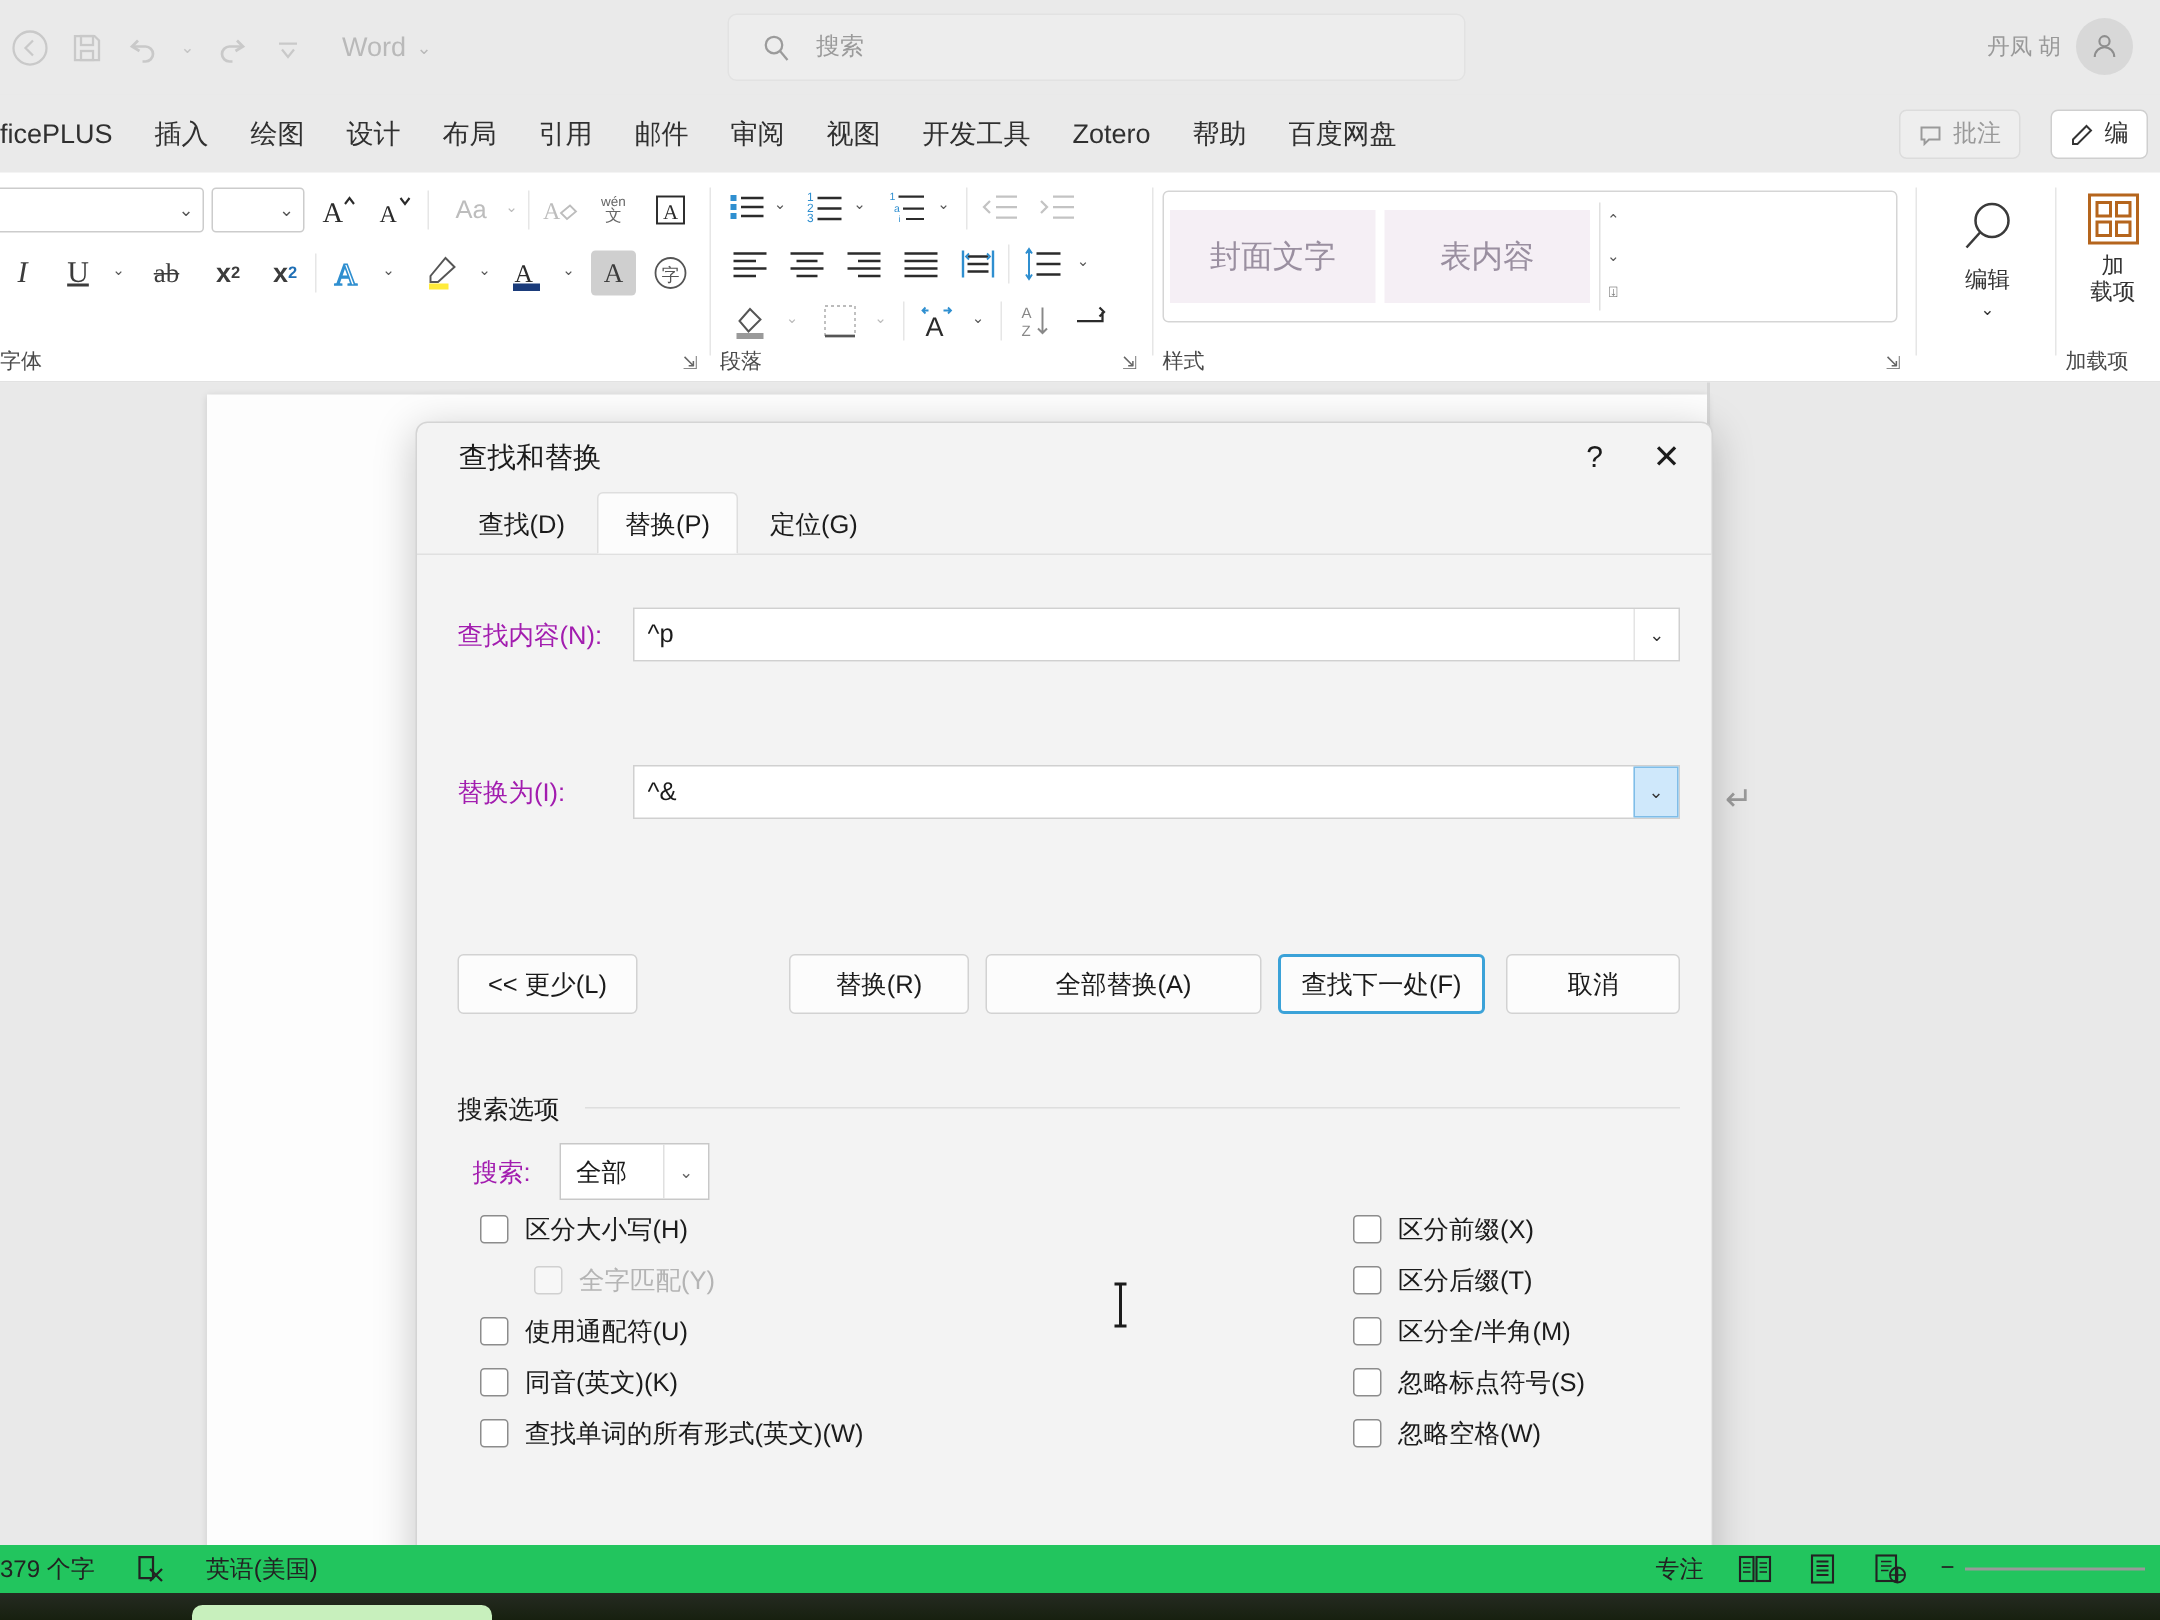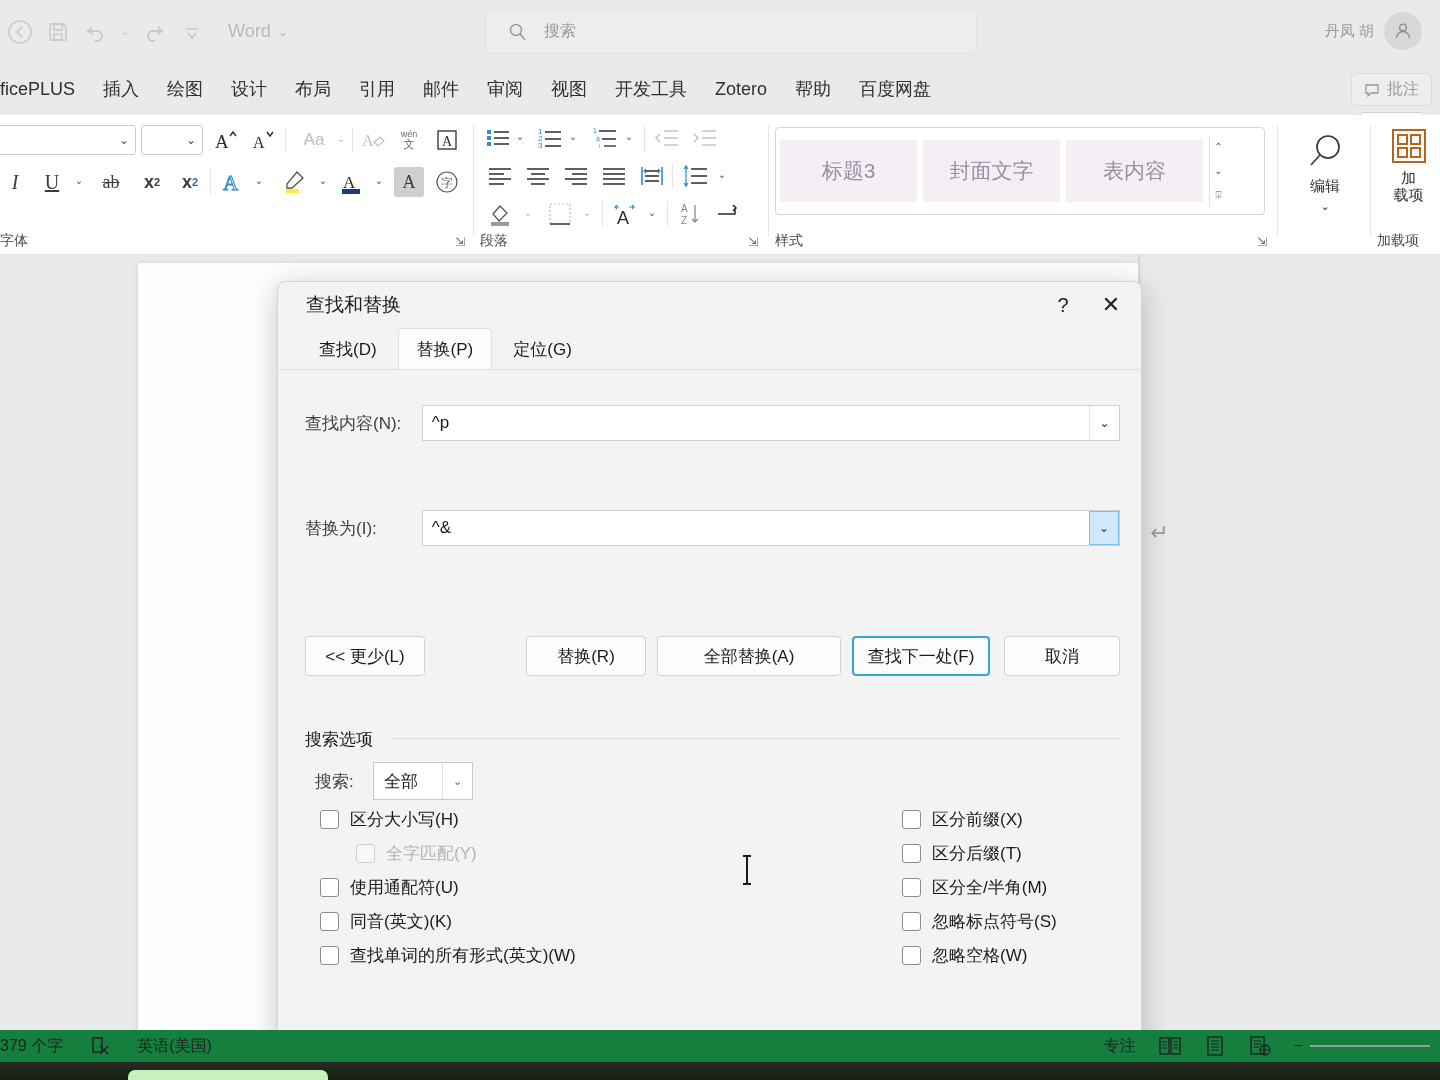--- a/index.html
+++ b/index.html
@@ -49,21 +49,21 @@
   .ribbon-tabs {
     position: absolute; top: 63px; left: 0; width: 1440px; height: 52px;
     background: #eaeaea;
     display: flex; align-items: center;
   }
   .rtab {
     font-size: 18px; color: #303030; padding: 4px 14px; white-space: nowrap;
   }
   .rtab.first { padding-left: 0; }
   .right-cmds {
-    position: absolute; right: 8px; top: 10px; display: flex; gap: 6px; align-items: center; flex-direction: column;
+    position: absolute; right: 8px; top: 10px; display: flex; gap: 20px; align-items: center;
   }
   .cmd-pill {
     height: 33px; border: 1px solid #dcdcdc; border-radius: 5px; background: #eee;
     display: flex; align-items: center; gap: 7px; padding: 0 12px;
     font-size: 16px; color: #9a9a9a;
   }
   .cmd-pill.active { background: #fff; border-color: #cfcfcf; color: #333; }
 
   
   .ribbon {
@@ -121,21 +121,21 @@
     position: absolute; left: 138px; top: 8px; width: 1000px; height: 775px;
     background: #fdfdfd;
     box-shadow: 0 1px 5px rgba(0,0,0,.13);
   }
   .para-mark { position: absolute; left: 1150px; top: 520px; font-size: 22px; color: #9a9a9a; }
   .ruler-line { position: absolute; left: 1138px; top: 255px; width: 2px; height: 775px; background: #d7d7d7; }
 
   
   .statusbar {
     position: absolute; bottom: 18px; left: 0; width: 1440px; height: 32px;
-    background: #15803d; display: flex; align-items: center;
+    background: #22c55e; display: flex; align-items: center;
     font-size: 16px; color: #222;
   }
   .sb-left { display: flex; align-items: center; gap: 26px; padding-left: 0px; }
   .sb-right { position: absolute; right: 10px; display: flex; align-items: center; gap: 22px; }
   .zoom-slider { display: flex; align-items: center; gap: 7px; }
   .zs-line { width: 120px; height: 2px; background: #9a9a9a; }
   .taskbar {
     position: absolute; bottom: 0; left: 0; width: 1440px; height: 18px;
     background: linear-gradient(180deg,#252b22 0%, #17200f 100%);
   }
@@ -171,21 +171,21 @@
     padding: 9px 18px 8px; font-size: 17px; color: #1b1b1b;
     border: 1px solid transparent; border-bottom: none;
     border-radius: 4px 4px 0 0;
   }
   .dtab.sel { background: #fcfcfc; border-color: #dedede; }
   .dlg-tab-underline { height: 1px; background: #e0e0e0; margin: 0 0 0 0; }
 
   .dlg-body { background: #f3f3f3; position: relative; height: 100%; }
 
   .field-row { display: flex; align-items: center; position: absolute; }
-  .field-label { font-size: 17px; color: #404040; }
+  .field-label { font-size: 17px; color: #a21caf; }
   .field-input {
     background: #fff; border: 1px solid #d0d0d0;
     display: flex; align-items: center;
   }
   .field-input input {
     border: none; outline: none; flex: 1; height: 100%;
     font-size: 17px; padding-left: 9px; color: #1b1b1b;
     font-family: "Liberation Sans", sans-serif; background: transparent;
   }
   .fi-arrow {
@@ -524,21 +524,20 @@
           </svg>
       </div>
 
       <div class="rgroup-label">段落</div>
       <div class="dialog-launcher" style="left:268px;">⇲</div>
     </div>
     <div class="rgroup-sep" style="left:768px;"></div>
 
     <div class="rgroup" style="left:775px; width:495px;">
       <div class="gallery" style="left:0;top:12px;width:490px;height:88px;">
-        <div class="gal-item">标题3</div>
         <div class="gal-item">封面文字</div>
         <div class="gal-item">表内容</div>
         <div class="gal-scroll">
           <span>⌃</span>
           <span>⌄</span>
           <span>⍗</span>
         </div>
       </div>
       <div class="rgroup-label">样式</div>
       <div class="dialog-launcher" style="left:482px;">⇲</div>

